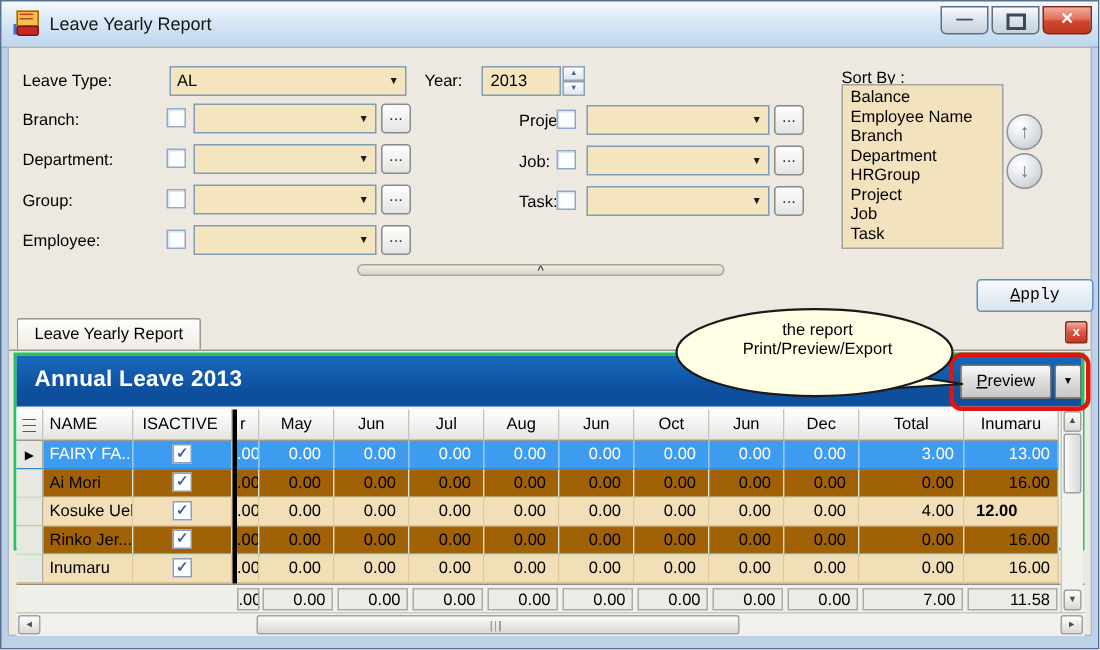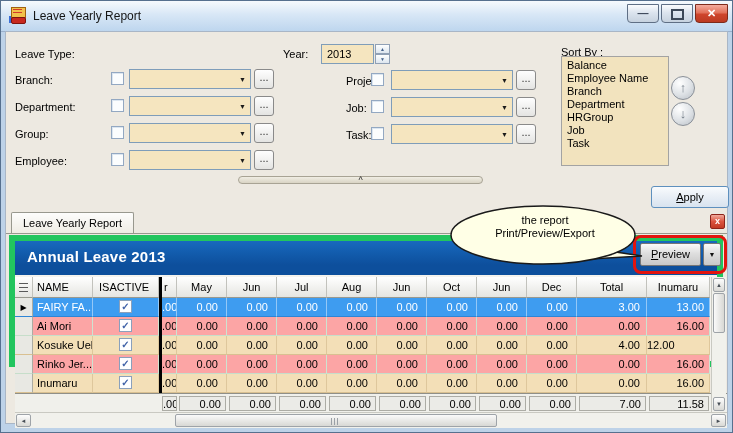--- a/index.html
+++ b/index.html
@@ -45,35 +45,35 @@
     background:linear-gradient(#F9FBFD,#E9EFF6 45%,#D8E3EF);text-align:center;}
   .btn-apply span{display:block;line-height:20px;}
   .btn-apply span::first-letter{text-decoration:underline;}
   
   .tab{position:absolute;box-sizing:border-box;height:21px;border:1px solid #98988E;border-bottom:none;border-radius:2px 2px 0 0;
     background:linear-gradient(#FDFDFC,#EFECE4);padding:0 11px;line-height:20px;}
   .page{position:absolute;left:0;top:201px;right:0;bottom:0;background:#EDE9E1;border-top:1px solid #98988E;}
   .tabclose{position:absolute;left:704px;top:182px;width:15px;height:15px;box-sizing:border-box;z-index:4;
     border:1px solid #8D241A;border-radius:2px;background:linear-gradient(#F2AB9D,#DB5440 50%,#C23A24);
     color:#FFF;font-weight:bold;font-size:9px;text-align:center;line-height:13px;}
-  .report{position:absolute;left:3px;top:1px;width:714px;height:132px;box-sizing:border-box;background:#F4F3EE;border:6px solid #22c55e;}
+  .report{position:absolute;left:3px;top:1px;width:714px;height:132px;box-sizing:border-box;background:#F4F3EE;border:2px solid #22c55e;}
   .banner{position:absolute;left:0;top:0;width:100%;height:34px;background:linear-gradient(#1869BE,#0D4F9C 70%);}
   .banner-title{position:absolute;left:12px;top:7px;font-size:15px;font-weight:bold;color:#FFFFFF;letter-spacing:.2px;}
   
   .ghead{position:absolute;left:0;top:36px;width:696px;height:21px;}
   .hc{position:absolute;top:0;height:21px;box-sizing:border-box;background:linear-gradient(#FFFFFF,#E5E5E1);
     border-right:1px solid #C2C2BC;border-bottom:1px solid #99998F;line-height:20px;overflow:hidden;white-space:nowrap;}
   .listicon{display:inline-block;width:9px;height:9px;margin:6px 0 0 4px;
     background:repeating-linear-gradient(#5A5A5A 0 1px,transparent 1px 4px);}
   .gbody{position:absolute;left:0;top:57px;width:696px;height:95px;}
   .grow{position:absolute;left:0;width:696px;height:19px;}
   .gc{position:absolute;top:0;height:19px;line-height:18px;box-sizing:border-box;overflow:hidden;white-space:nowrap;
     border-right:1px solid rgba(0,0,0,0.13);border-bottom:1px solid rgba(0,0,0,0.12);}
   .r-tan .gc{background:#F3DFB7;border-right-color:#DEC79C;border-bottom-color:#D9C091;}
-  .r-mint .gc{background:#fca5a5;border-right-color:#CEE3D1;border-bottom-color:#C6DECA;}
+  .r-mint .gc{background:#a16207;border-right-color:#CEE3D1;border-bottom-color:#C6DECA;}
   .r-sel .gc{background:#3E9CF0;color:#FFFFFF;border-right-color:rgba(255,255,255,.45);border-bottom-color:#2E85D6;}
   .gc.gind{background:#E8E8E3 !important;color:#000 !important;border-right:1px solid #ACACA2;text-align:center;font-size:8px;line-height:19px;}
   .gcb{width:13px;height:13px;box-sizing:border-box;margin:2px auto 0 auto;background:#FDFEFF;border:1px solid #8AA0BC;
     text-align:center;line-height:11px;font-size:10px;color:#3F62A8;font-weight:bold;}
   .blackline{position:absolute;left:144px;top:36px;width:3px;height:116px;background:#000;z-index:2;}
   .gfoot{position:absolute;left:0;top:152px;width:712px;height:19px;background:#F0F0EB;border-top:1px solid #8F8F88;box-sizing:border-box;}
   .fc{position:absolute;top:2px;height:15px;line-height:14px;box-sizing:border-box;background:#EBEBE7;
     border:1px solid #ACACA5;text-align:right;padding-right:4px;overflow:hidden;}
   
   .vscroll{position:absolute;left:696px;top:36px;width:15px;height:135px;background:#F1F1EC;border-left:1px solid #C9C9C2;box-sizing:border-box;}
@@ -113,20 +113,24 @@
     </div>
     <span class="title-text">Leave Yearly Report</span>
     <div class="winbtn" style="left:626px;width:32px;"><span>—</span></div>
     <div class="winbtn" style="left:660px;width:32px;"><span class="wb-maxglyph"></span></div>
     <div class="winbtn close" style="left:694px;width:33px;"><span>✕</span></div>
   </div>
 
   <div class="client">
 
     <span class="flabel" style="left:9px;top:15px;">Leave Type:</span>
+    <div class="combo" style="left:107px;top:12px;width:158px;">
+      <span class="cval">AL</span>
+      <span class="arr">▼</span>
+    </div>
     <span class="flabel" style="left:277px;top:15px;">Year:</span>
     <div class="yearbox" style="left:315px;top:12px;width:53px;">2013</div>
     <div class="spinner" style="left:369px;top:12px;">
       <div class="spinhalf" style="top:0;"><span>▲</span></div>
       <div class="spinhalf" style="top:10px;"><span>▼</span></div>
     </div>
 
     <span class="flabel" style="left:9px;top:41px;">Branch:</span>
     <div class="cb" style="left:105px;top:40px;"></div>
     <div class="combo" style="left:123px;top:37px;width:122px;">
@@ -176,29 +180,30 @@
       </div>
     <div class="btn-dots" style="left:510px;top:92px;">...</div>
 
     <span class="flabel sort-label" style="left:555px;top:13px;">Sort By :</span>
     <div class="sort-list" id="sort-list" style="left:555px;top:24px;width:108px;height:110px;">
         <div class="sort-item">Balance</div>
         <div class="sort-item">Employee Name</div>
         <div class="sort-item">Branch</div>
         <div class="sort-item">Department</div>
         <div class="sort-item">HRGroup</div>
+        <div class="sort-item">Project</div>
         <div class="sort-item">Job</div>
         <div class="sort-item">Task</div>
       </div>
     <div class="roundbtn" style="left:665px;top:44px;"><span>↑</span></div>
     <div class="roundbtn" style="left:665px;top:70px;"><span>↓</span></div>
 
     <div class="splitter" style="left:232px;top:144px;width:245px;"><span>^</span></div>
 
-    <div class="btn-apply" style="left:645px;top:154px;width:78px;height:22px;">
+    <div class="btn-apply" style="left:645px;top:154px;width:78px;height:22px;font-family:Liberation Mono, monospace;">
         <span>Apply</span>
       </div>
 
     <div class="tab" style="left:5px;top:180px;"><span>Leave Yearly Report</span></div>
     <div class="tabclose"><span>x</span></div>
 
     <div class="page">
       <div class="report">
         <div class="banner">
           <span class="banner-title">Annual Leave 2013</span>
@@ -265,21 +270,21 @@
               <div class="gc" style="left: 147px; width: 15px; text-align: right; padding-right: 2px;">.00</div>
               <div class="gc" style="left: 162px; width: 50px; text-align: right; padding-right: 8px;">0.00</div>
               <div class="gc" style="left: 212px; width: 50px; text-align: right; padding-right: 8px;">0.00</div>
               <div class="gc" style="left: 262px; width: 50px; text-align: right; padding-right: 8px;">0.00</div>
               <div class="gc" style="left: 312px; width: 50px; text-align: right; padding-right: 8px;">0.00</div>
               <div class="gc" style="left: 362px; width: 50px; text-align: right; padding-right: 8px;">0.00</div>
               <div class="gc" style="left: 412px; width: 50px; text-align: right; padding-right: 8px;">0.00</div>
               <div class="gc" style="left: 462px; width: 50px; text-align: right; padding-right: 8px;">0.00</div>
               <div class="gc" style="left: 512px; width: 50px; text-align: right; padding-right: 8px;">0.00</div>
               <div class="gc" style="left: 562px; width: 70px; text-align: right; padding-right: 6px;">4.00</div>
-              <div class="gc" style="left: 632px; width: 63px; text-align: left; padding-right: 19px;">12.00</div>
+              <div class="gc" style="left: 632px; width: 63px; text-align: center; padding-right: 19px; font-weight: bold;">12.00</div>
             </div>
             <div class="grow r-mint" style="top: 57px;">
               <div class="gc gind" style="left: 0px; width: 18px;"></div>
               <div class="gc" style="left: 18px; width: 60px; padding-left: 4px;">Rinko Jer...</div>
               <div class="gc" style="left: 78px; width: 66px;">
                 <div class="gcb">✓</div>
               </div>
               <div class="gc" style="left: 147px; width: 15px; text-align: right; padding-right: 2px;">.00</div>
               <div class="gc" style="left: 162px; width: 50px; text-align: right; padding-right: 8px;">0.00</div>
               <div class="gc" style="left: 212px; width: 50px; text-align: right; padding-right: 8px;">0.00</div>

